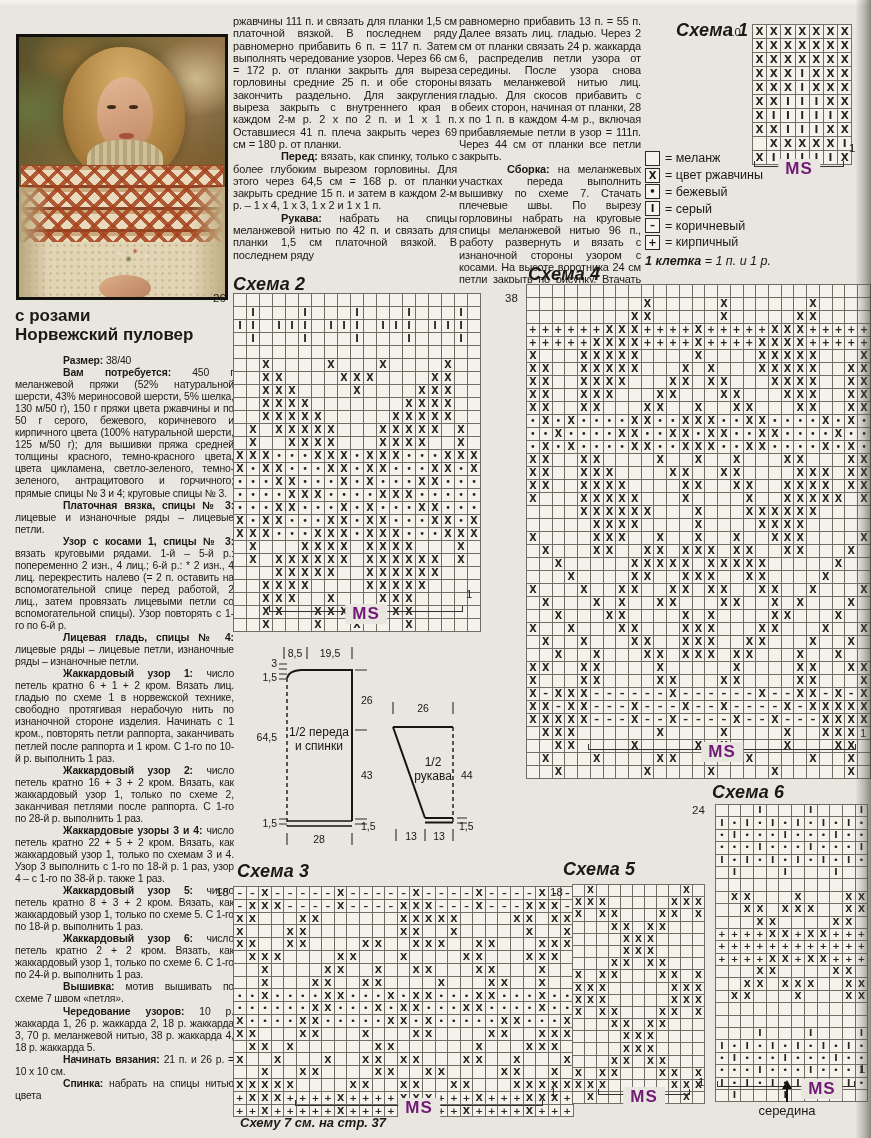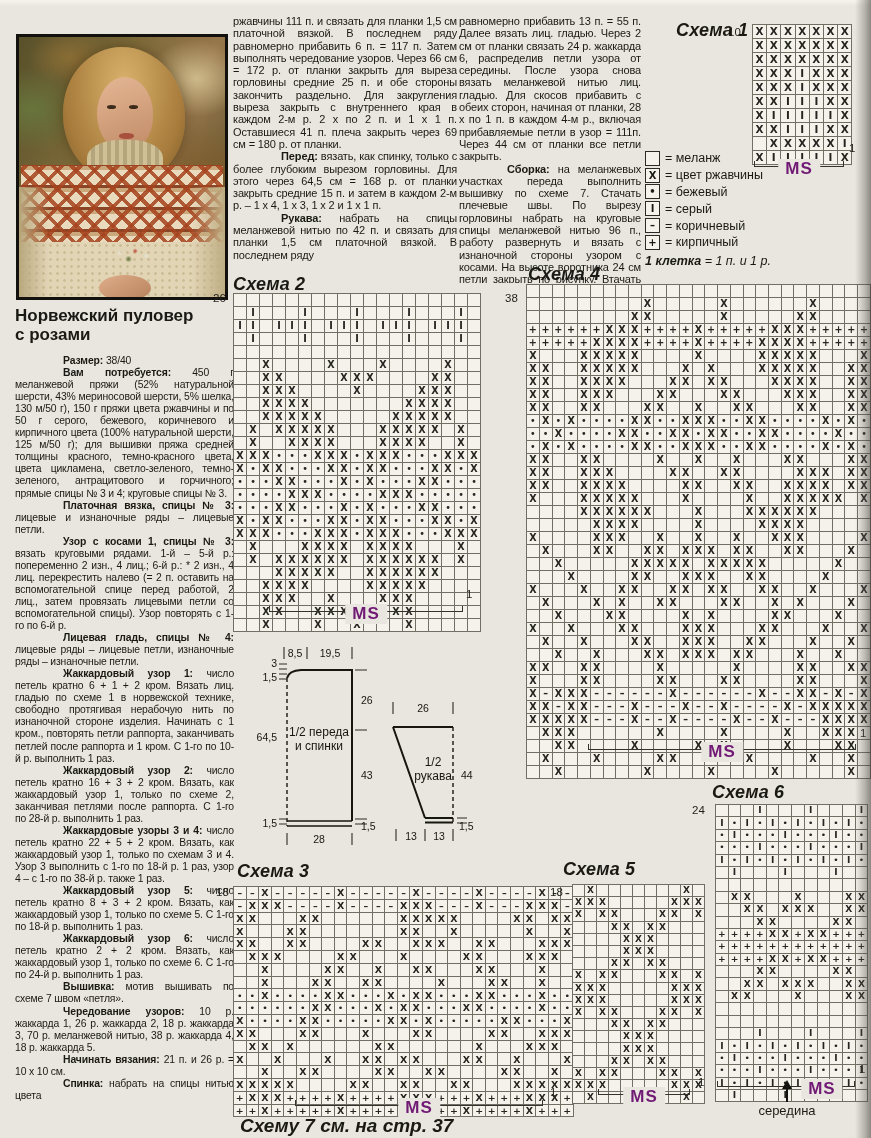--- a/index.html
+++ b/index.html
@@ -88,21 +88,21 @@
       font-size:10px;font-weight:700;flex:0 0 auto;}
   .ltxt{font-size:12.5px;margin-left:5px;white-space:nowrap;}
   #legend-note{margin-top:3px;font-style:italic;font-size:12.5px;}
   #legend-note b{font-weight:700;}
 
   
   #schem{position:absolute;left:255px;top:640px;}
   #schem text{font-family:"Liberation Sans",sans-serif;font-size:10.5px;fill:#17160f;}
   #schem text.big{font-size:12px;}
 
-  #footer-note{position:absolute;left:240px;top:1115px;font-style:italic;font-weight:700;font-size:19px;}
+  #footer-note{position:absolute;left:240px;top:1115px;font-style:italic;font-weight:700;font-size:13px;}
 </style>
 </head>
 <body>
 
 <div id="page">
   <div id="edge-top"></div>
 
   <div id="photo">
     <div class="ph-bg"></div>
     <div class="ph-hair"></div>
@@ -125,22 +125,22 @@
       <p class="para"><b>Перед:</b> вязать, как спинку, только с более глубоким вырезом горловины. Для этого через 64,5 см = 168 р. от планки закрыть средние 15 п. и затем в каждом 2-м р. – 1 х 4, 1 х 3, 1 х 2 и 1 х 1 п.</p>
       <p class="para"><b>Рукава:</b> набрать на спицы меланжевой нитью по 42 п. и связать для планки 1,5 см платочной вязкой. В последнем ряду</p>
     </div>
   <div id="col2" class="tcol">
       <p class="para">равномерно прибавить 13 п. = 55 п. Далее вязать лиц. гладью. Через 2 см от планки связать 24 р. жаккарда 6, распределив петли узора от середины. После узора снова вязать меланжевой нитью лиц. гладью. Для скосов прибавить с обеих сторон, начиная от планки, 28 х по 1 п. в каждом 4-м р., включая прибавляемые петли в узор = 111п. Через 44 см от планки все петли закрыть.</p>
       <p class="para"><b>Сборка:</b> на меланжевых участках переда выполнить вышивку по схеме 7. Стачать плечевые швы. По вырезу горловины набрать на круговые спицы меланжевой нитью 96 п., работу развернуть и вязать с изнаночной стороны узором с косами. На высоте воротника 24 см петли закрыть по рисунку. Втачать рукава, выполнить боковые швы и швы рукавов.</p>
     </div>
 
   <div id="leftcol">
     <div id="subtitle-wrap">
+      <div class="subtitle">с розами</div>
       <div class="subtitle">Норвежский пуловер</div>
-      <div class="subtitle">с розами</div>
     </div>
     <div class="paras">
         <p class="para"><b>Размер:</b> 38/40</p>
         <p class="para"><b>Вам потребуется:</b> 450 г меланжевой пряжи (52% натуральной шерсти, 43% мериносовой шерсти, 5% шелка, 130 м/50 г),  150 г пряжи цвета ржавчины и по 50 г серого, бежевого, коричневого и кирпичного цвета (100% натуральной шерсти, 125 м/50 г); для вышивки пряжа средней толщины красного, темно-красного цвета, цвета цикламена, светло-зеленого, темно-зеленого, антрацитового и горчичного; прямые спицы № 3 и 4; круговые спицы № 3.</p>
         <p class="para"><b>Платочная вязка, спицы № 3:</b> лицевые и изнаночные ряды – лицевые петли.</p>
         <p class="para"><b>Узор с косами 1, спицы № 3:</b> вязать круговыми рядами. 1-й – 5-й р.: попеременно 2 изн., 4 лиц.; 6-й р.: * 2 изн., 4 лиц. перекрестить налево (= 2 п. оставить на вспомогательной спице перед работой, 2 лиц., затем провязать лицевыми петли со вспомогательной спицы). Узор повторять с 1-го по 6-й р.</p>
         <p class="para"><b>Лицевая гладь, спицы № 4:</b> лицевые ряды – лицевые петли, изнаночные ряды – изнаночные петли.</p>
         <p class="para"><b>Жаккардовый узор 1:</b> число петель кратно 6 + 1 + 2 кром. Вязать лиц. гладью по схеме 1 в норвежской технике, свободно протягивая нерабочую нить по изнаночной стороне изделия. Начинать с 1 кром., повторять петли раппорта, заканчивать петлей после раппорта и 1 кром. С 1-го по 10-й р. выполнить 1 раз.</p>
         <p class="para"><b>Жаккардовый узор 2:</b> число петель кратно 16 + 3 + 2 кром. Вязать, как жаккардовый узор 1, только по схеме 2, заканчивая петлями после раппорта. С 1-го по 28-й р. выполнить 1 раз.</p>
         <p class="para"><b>Жаккардовые узоры 3 и 4:</b> число петель кратно 22 + 5 + 2 кром. Вязать, как жаккардовый узор 1, только по схемам 3 и 4. Узор 3 выполнить с 1-го по 18-й р. 1 раз, узор 4 – с 1-го по 38-й р. также 1 раз.</p>

